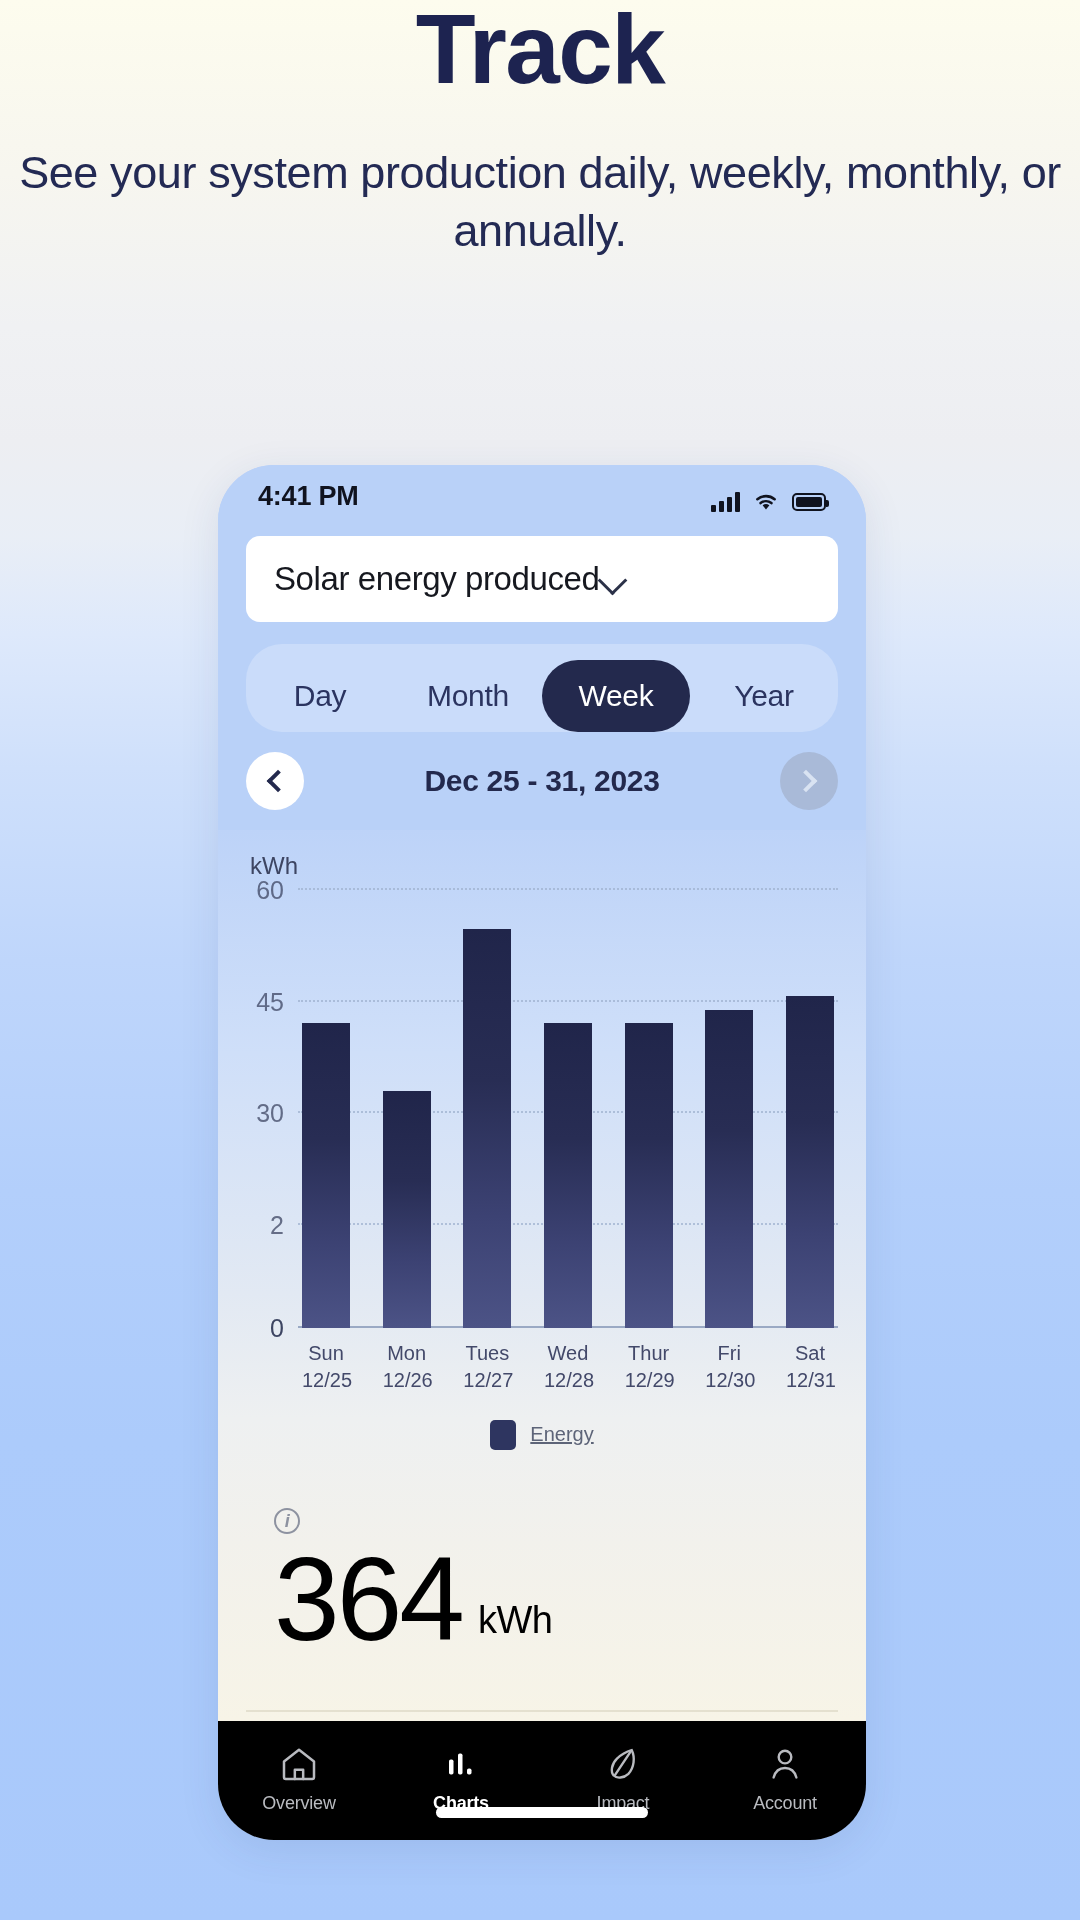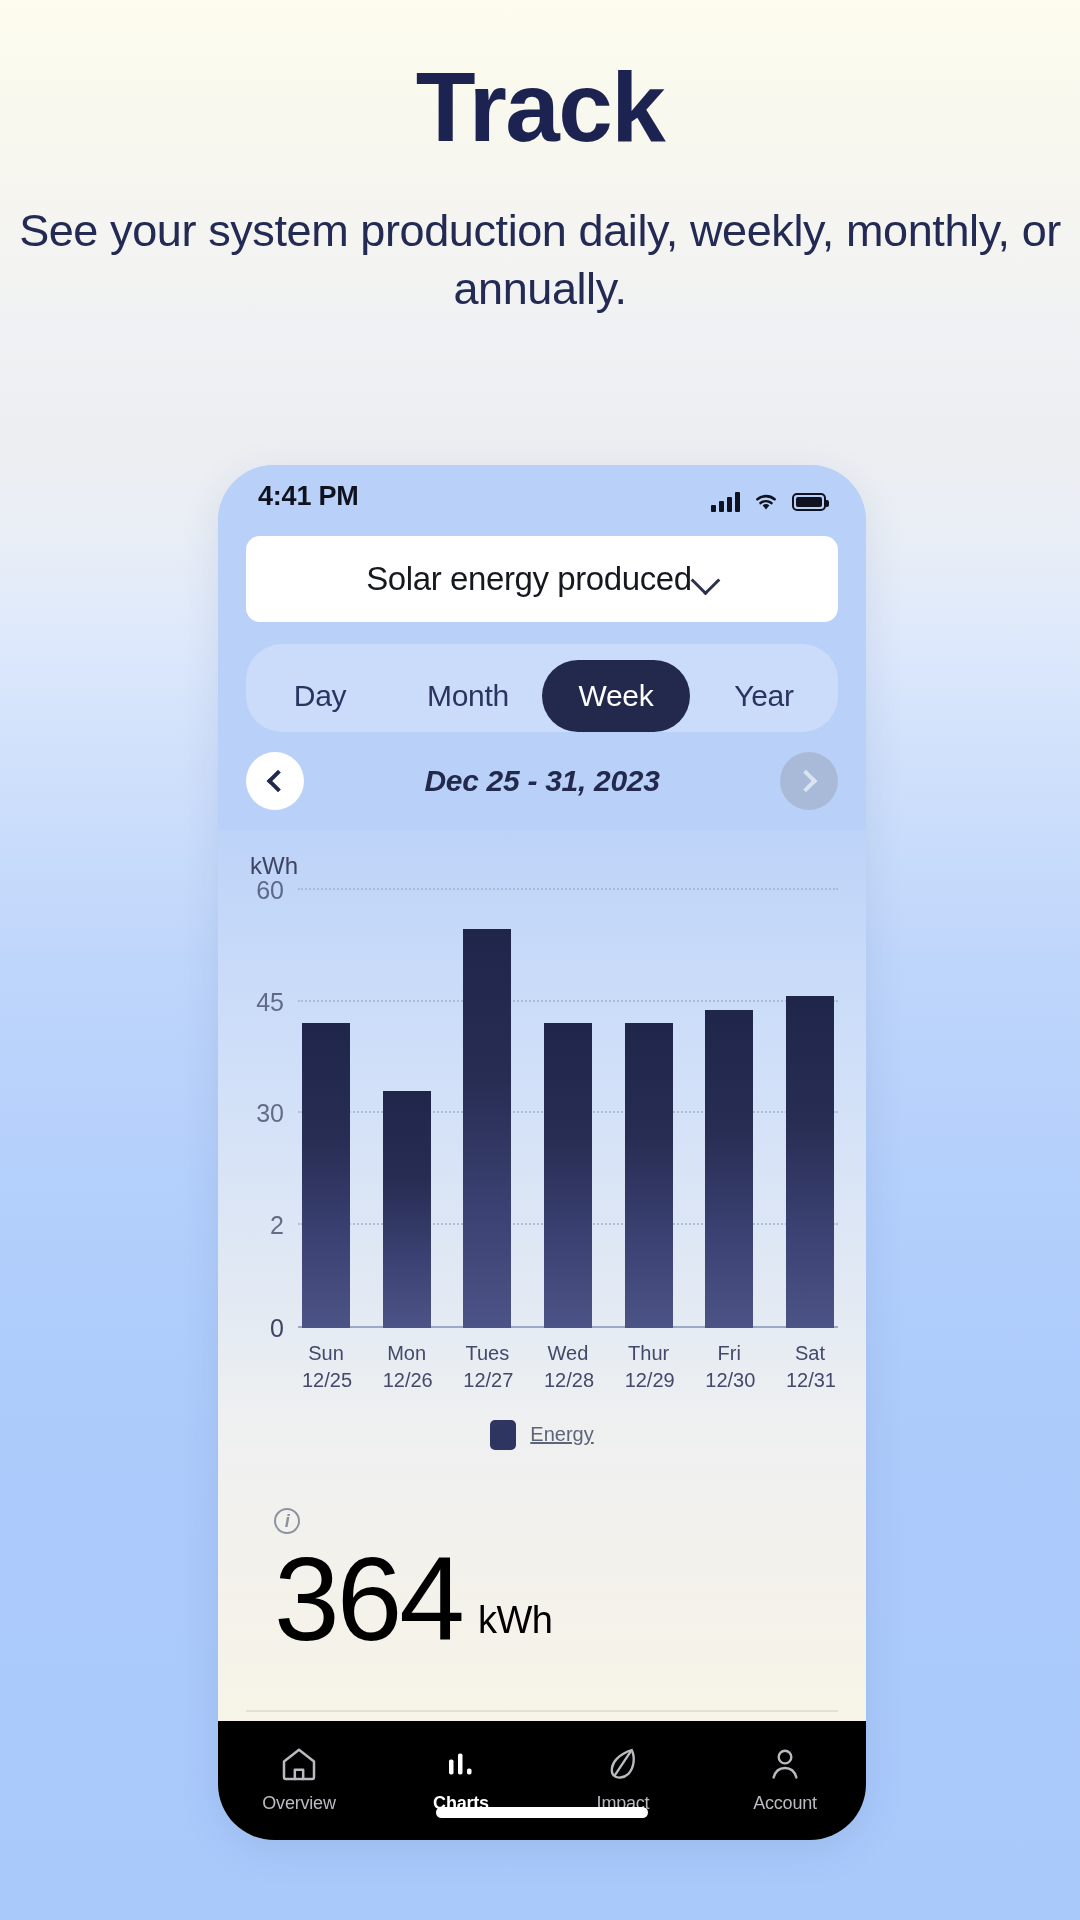--- a/index.html
+++ b/index.html
@@ -16,21 +16,21 @@
         #dee9fb 33%,
         #cfe0fb 40%,
         #bfd6fb 50%,
         #b3cffb 62%,
         #accbfb 75%,
         #a9c9fb 100%);
     position:relative;
   }
 
   
-  .hero { position:absolute; top:0; left:0; width:1080px; padding-top:58px; text-align:center; }
+  .hero { position:absolute; top:0; left:0; width:1080px; text-align:center; }
   .hero-title {
     font-size:98px; line-height:1.0; font-weight:700; color:#1d2350;
     letter-spacing:-1.5px;
   }
   .hero-sub {
     margin-top:46px; font-size:45px; line-height:1.28; font-weight:400;
     color:#232a54; letter-spacing:-0.4px;
   }
 
   
@@ -55,22 +55,22 @@
   .sig i:nth-child(3){height:15px}.sig i:nth-child(4){height:20px}
   .batt { width:34px; height:18px; border:2px solid #10131f; border-radius:5px; padding:2px; position:relative; }
   .batt::after{content:"";position:absolute;right:-5px;top:5px;width:3px;height:7px;background:#10131f;border-radius:0 2px 2px 0;}
   .batt span{display:block;height:100%;width:100%;background:#10131f;border-radius:2px;}
 
   
   .blue-panel { background:#b9d1f8; padding:18px 28px 0 28px; }
 
   .select {
     background:#fff; border-radius:14px; height:86px;
-    display:flex; align-items:center; justify-content:center;
-    padding:0 40px; margin-bottom:22px;
+    display:flex; align-items:center; justify-content:flex-start;
+    padding:0 28px; margin-bottom:22px;
   }
   .select-label { font-size:33px; color:#16181f; letter-spacing:-.4px; }
   .chev-down { width:26px; height:26px; position:relative; }
   .chev-down::before{
     content:""; position:absolute; left:3px; top:4px; width:18px; height:18px;
     border-right:3px solid #2b3148; border-bottom:3px solid #2b3148;
     transform:rotate(45deg);
   }
 
   .segmented {
@@ -80,21 +80,21 @@
   .seg { flex:1; text-align:center; font-size:30px; color:#2b3460; letter-spacing:-.3px; line-height:72px; }
   .seg.active { background:#23294d; color:#fff; border-radius:36px; height:72px; font-weight:500; }
 
   .daterow { display:flex; align-items:center; justify-content:space-between; height:98px; }
   .navbtn { width:58px; height:58px; border-radius:50%; display:flex; align-items:center; justify-content:center; }
   .navbtn.prev { background:#fff; }
   .navbtn.next { background:#a9bad8; }
   .arrow { width:16px; height:16px; border-top:4px solid #23294d; border-right:4px solid #23294d; }
   .arrow.l { transform:rotate(-135deg); margin-left:5px; }
   .arrow.r { transform:rotate(45deg); margin-right:5px; border-color:#d9e3f2; }
-  .daterange { font-size:30px; font-weight:700; color:#23294d; letter-spacing:-.3px;font-style:italic; }
+  .daterange { font-size:30px; font-weight:700; color:#23294d; letter-spacing:-.3px; }
 
   
   .chartwrap {
     flex:1; position:relative;
     background:linear-gradient(180deg,#bdd3f8 0%,#cfdff9 25%,#e2e9f3 52%,#eef0f1 66%,#f2f1ec 80%,#f7f4e7 100%);
     padding:22px 28px 9px 28px;
   }
   .yunit { font-size:24px; color:#3d4562; margin-left:4px; margin-bottom:8px; }
 
   .plot { position:relative; height:440px; margin-left:52px; }

